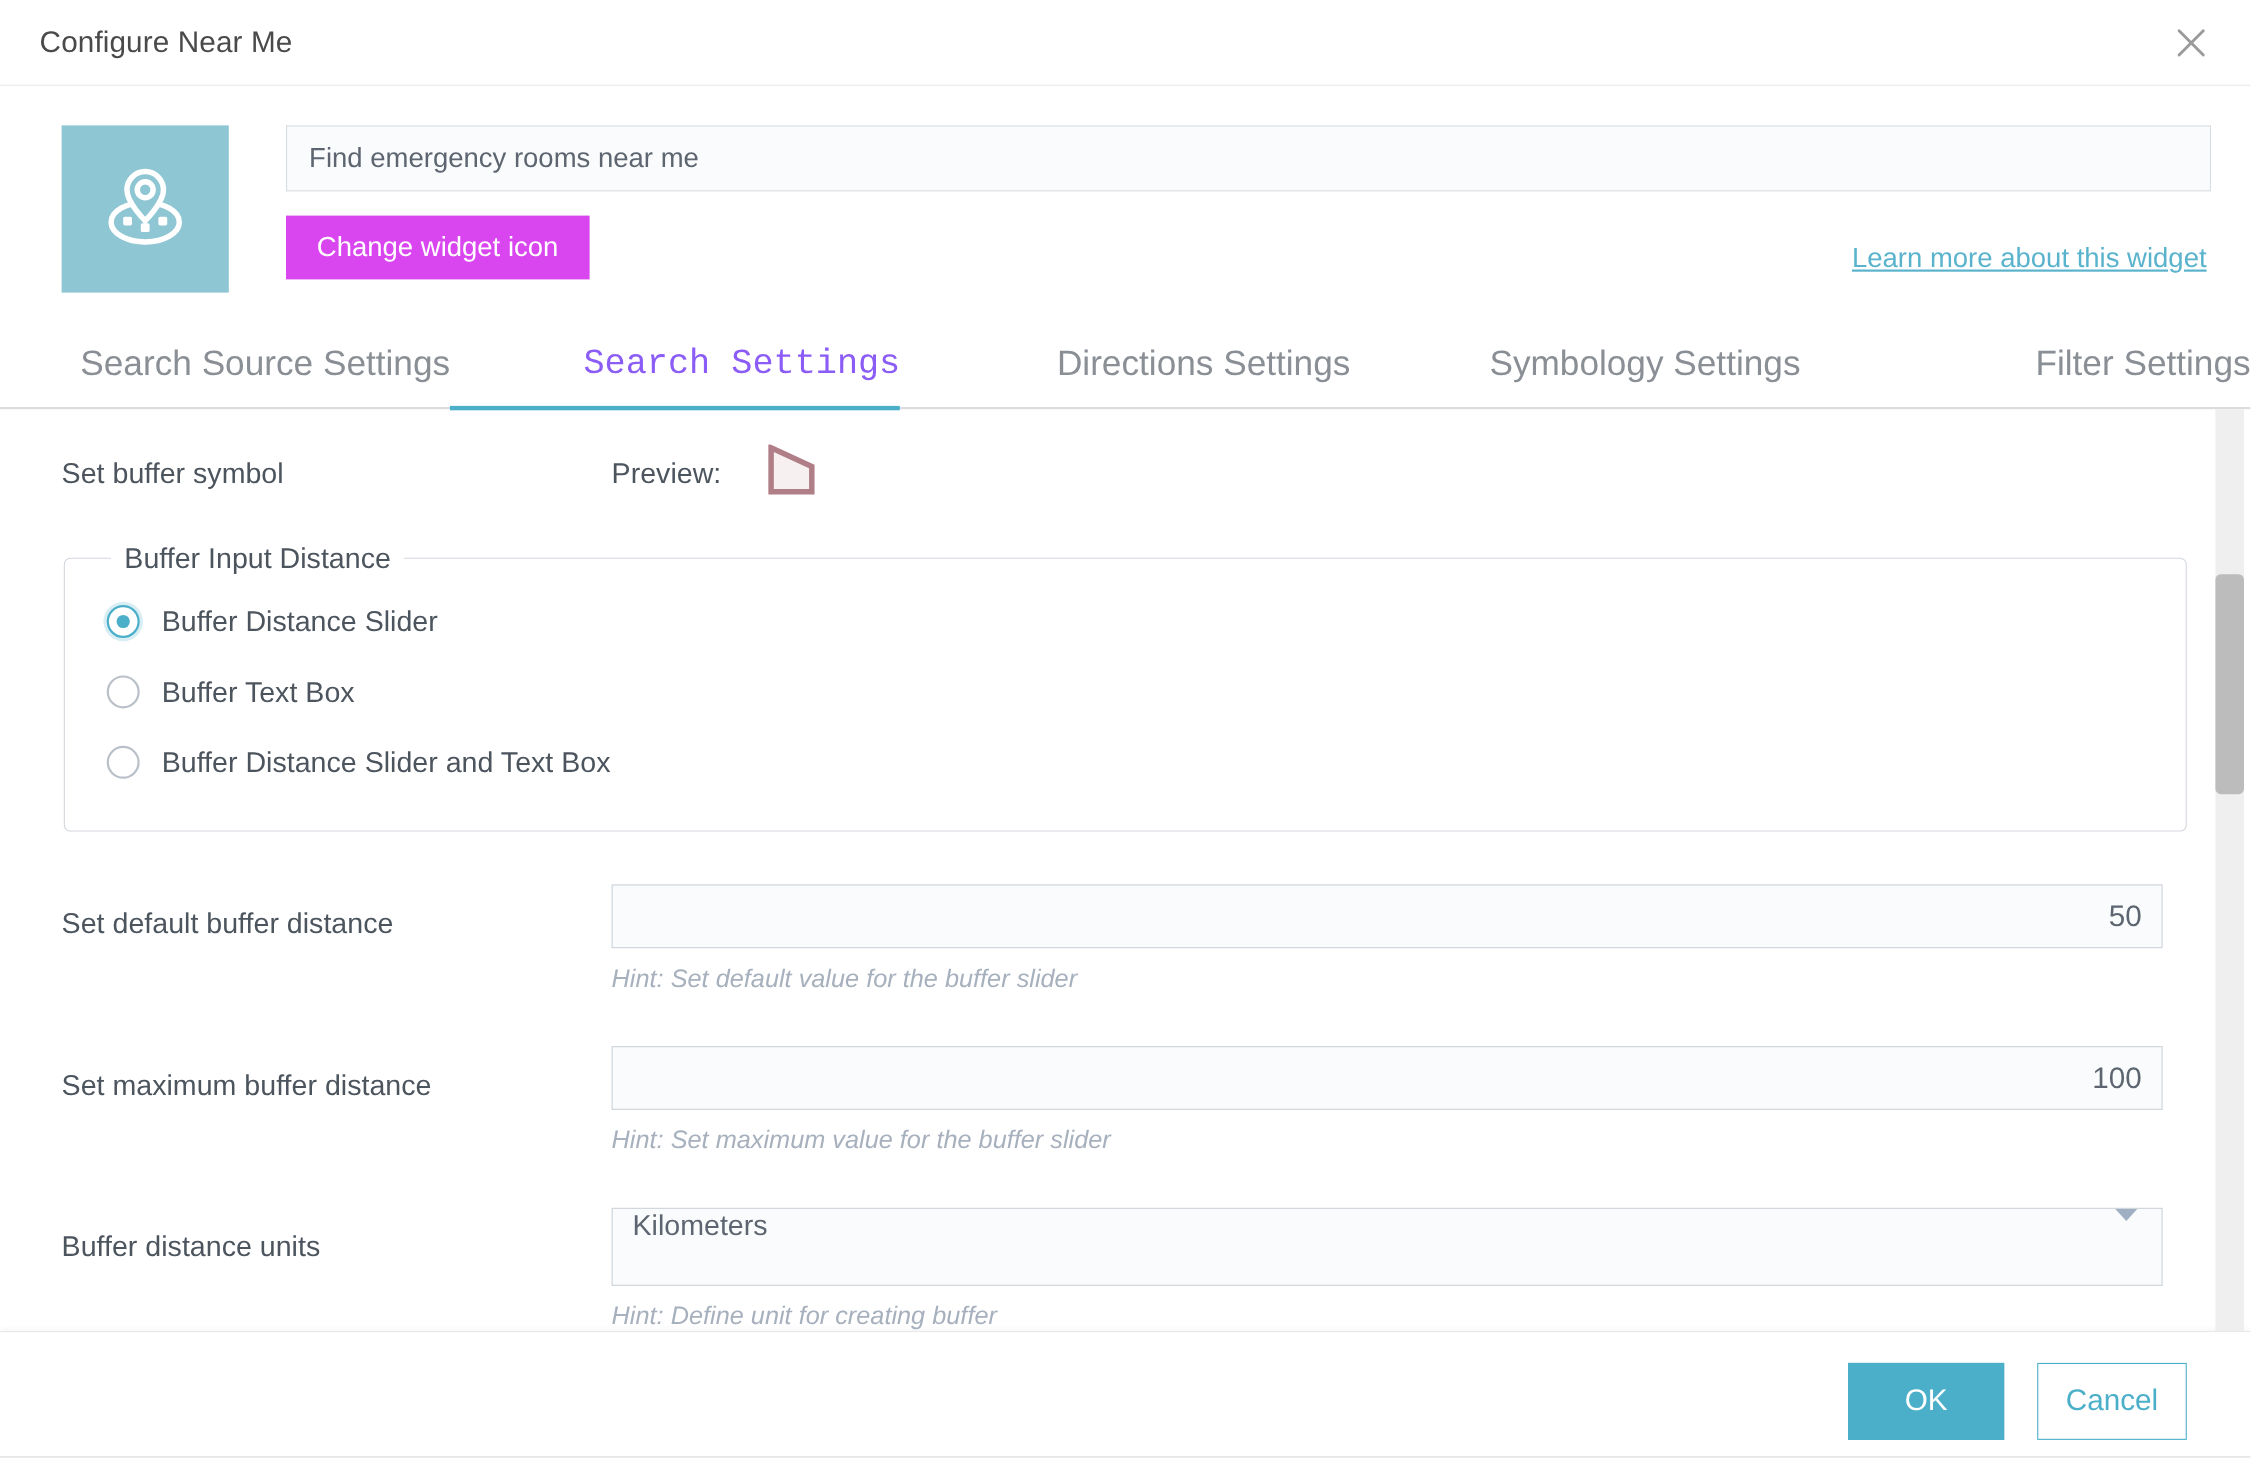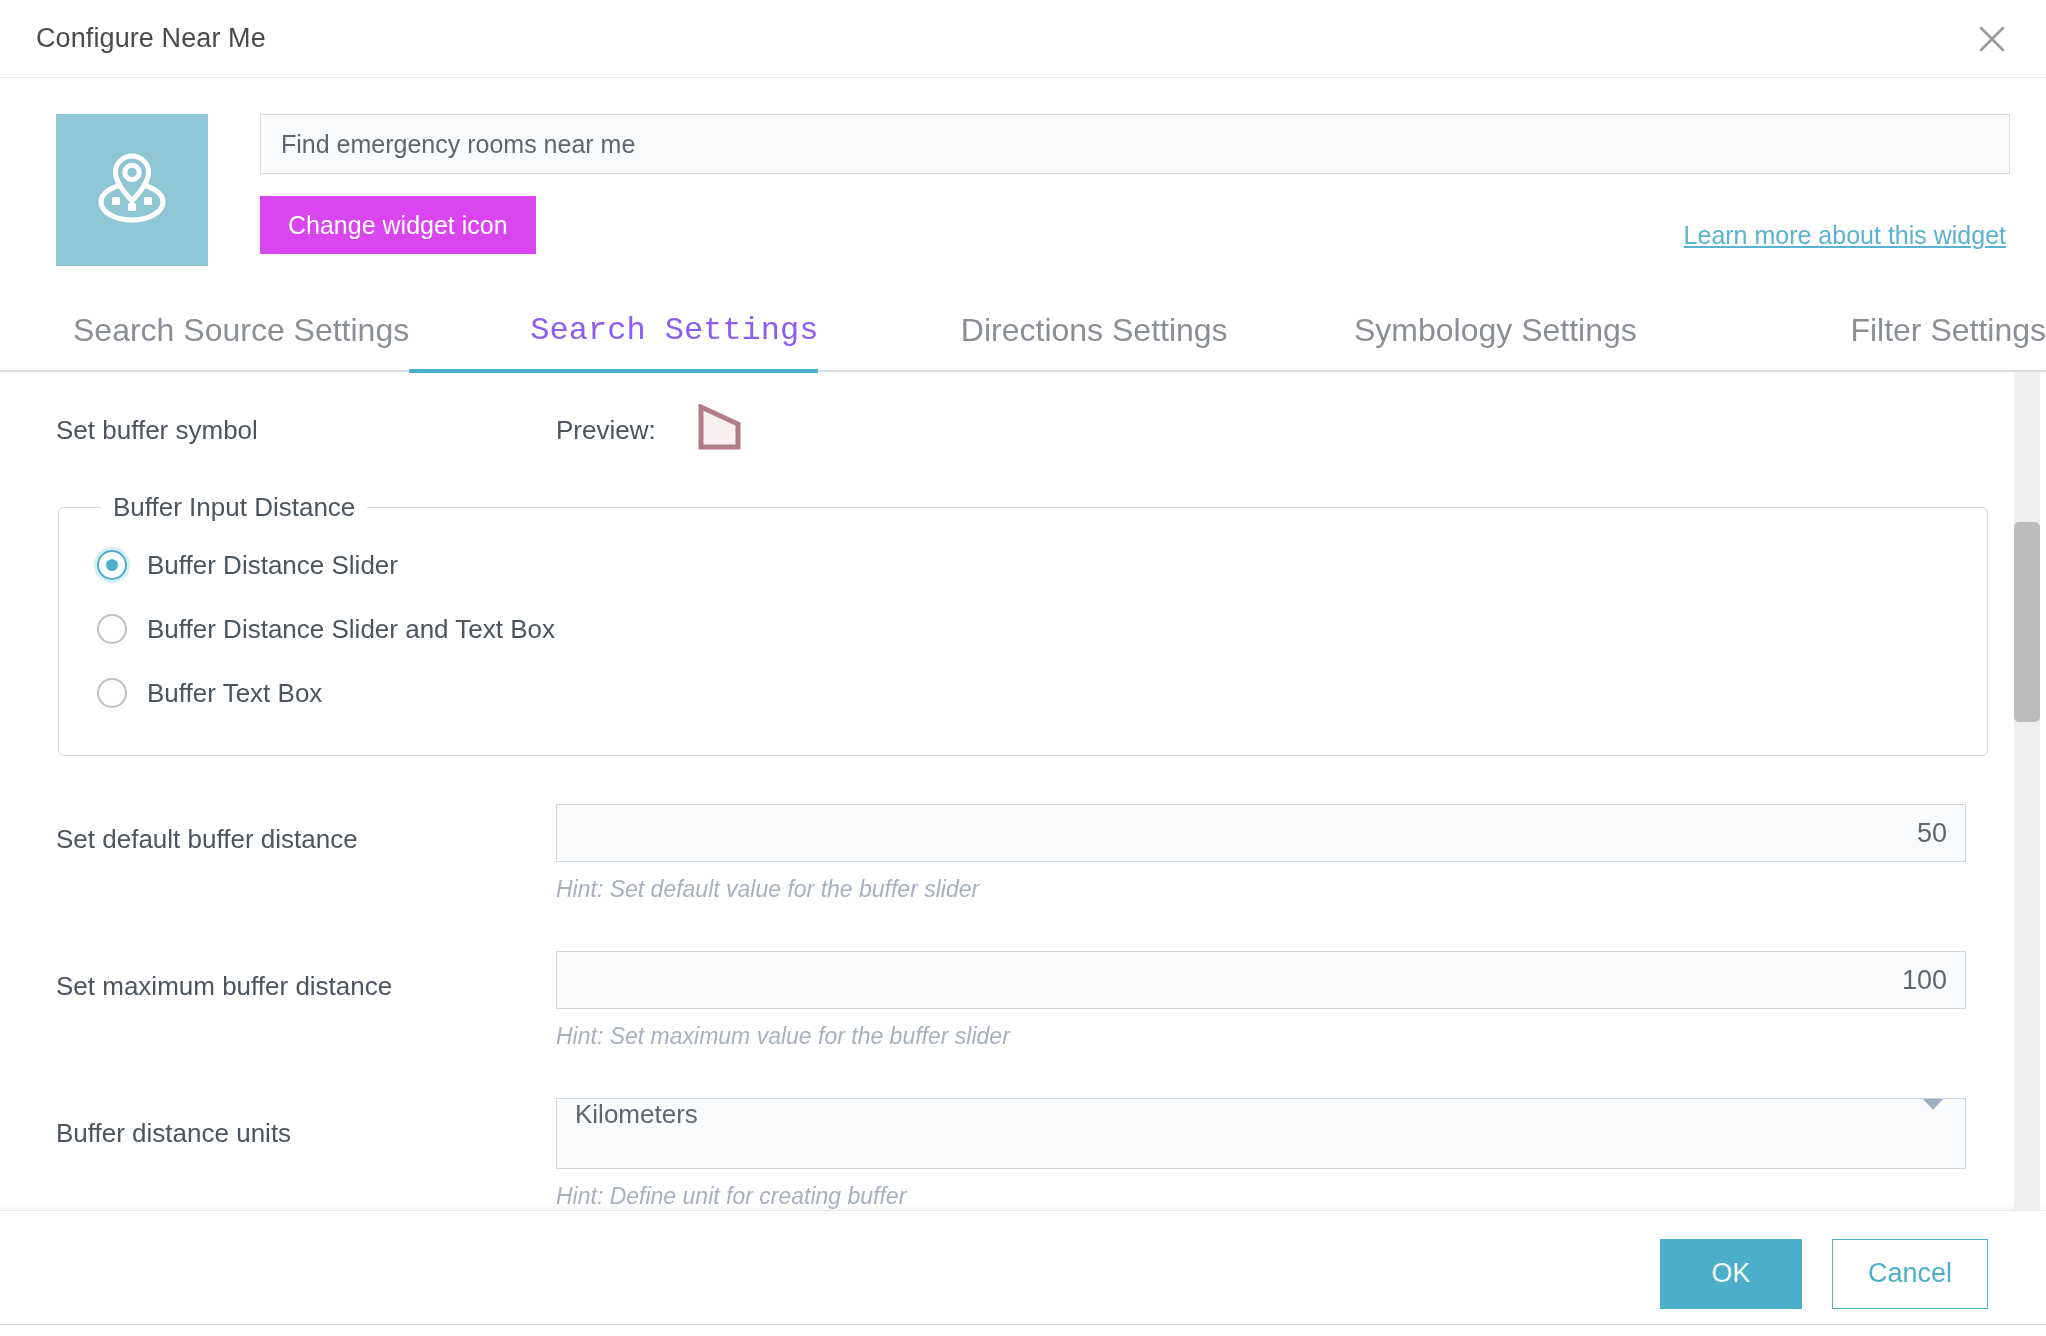--- a/index.html
+++ b/index.html
@@ -297,21 +297,21 @@
     height: 70px;
     cursor: pointer;
     margin-right: 30px;
   }
   .btn-cancel {
     background: #ffffff;
     color: #4bafc9;
     border: 1px solid #4bafc9;
     font-size: 27px;
     font-family: "Liberation Sans", sans-serif;
-    width: 156px;
+    width: 136px;
     height: 70px;
     cursor: pointer;
   }
   .bottom-strip {
     position: absolute;
     left: 0; right: 0; bottom: 0;
     height: 12px;
     background: #ffffff;
     border-top: 1px solid #d7d7d7;
   }
@@ -378,26 +378,26 @@
       <fieldset class="fieldset">
         <legend>Buffer Input Distance</legend>
 
         <div class="radio-row">
           <span class="radio checked"></span>
           <span class="radio-label">Buffer Distance Slider</span>
         </div>
 
         <div class="radio-row">
           <span class="radio"></span>
-          <span class="radio-label">Buffer Distance Slider and Text Box</span>
+          <span class="radio-label">Buffer Text Box</span>
         </div>
 
         <div class="radio-row">
           <span class="radio"></span>
-          <span class="radio-label">Buffer Text Box</span>
+          <span class="radio-label">Buffer Distance Slider and Text Box</span>
         </div>
       </fieldset>
 
       <div class="form-row">
         <div class="form-label">Set default buffer distance</div>
         <div class="form-control">
           <input class="txtbox" type="text" value="50" style="">
           <div class="field-hint">Hint: Set default value for the buffer slider</div>
         </div>
       </div>

